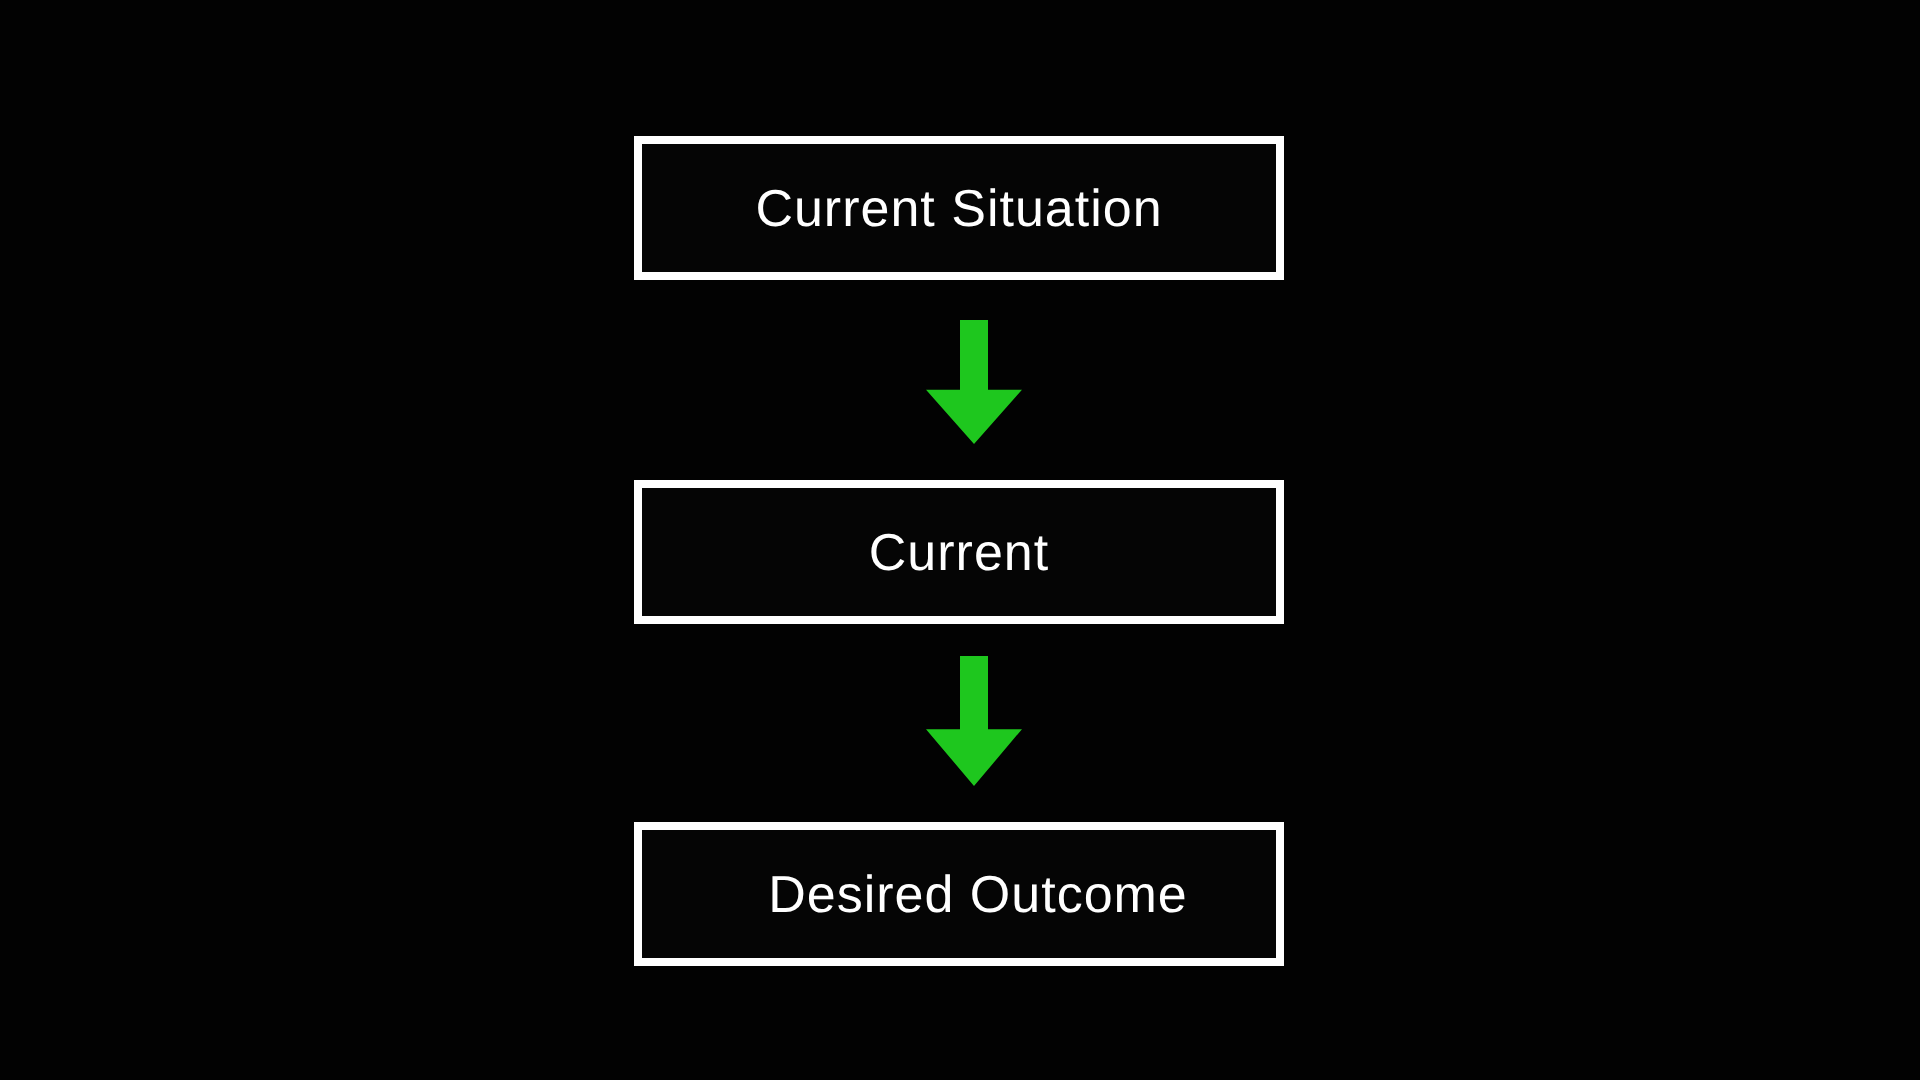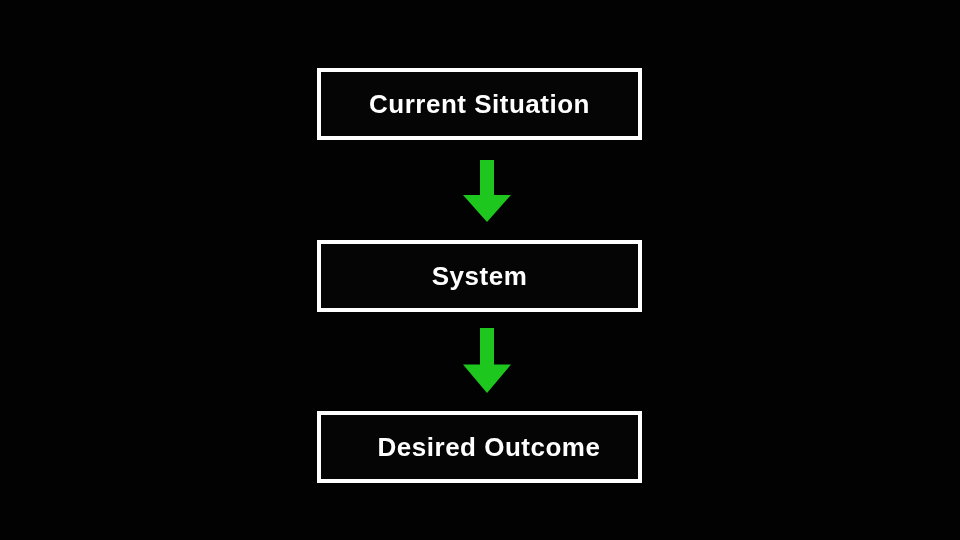--- a/index.html
+++ b/index.html
@@ -23,21 +23,21 @@
     box-sizing: border-box;
     border: 4px solid var(--box-border, #ffffff);
     background: var(--box-fill, #050505);
     display: flex;
     align-items: center;
     justify-content: center;
   }
   .flow-box .box-label {
     color: var(--text-color, #ffffff);
     font-size: 26px;
-    font-weight: bold;
+    font-weight: normal;
     letter-spacing: 0.5px;
     white-space: nowrap;
   }
   #box-current { top: 68px; }
   #box-system { top: 240px; }
   #box-desired { top: 411px; padding-left: 19px; }
 
   .down-arrow {
     position: absolute;
     left: 463px; 
@@ -63,21 +63,21 @@
     <span class="box-label">Current Situation</span>
   </div>
 
   <div class="down-arrow" id="arrow-1">
     <svg viewBox="0 0 48 64" preserveAspectRatio="none" aria-hidden="true">
       <path class="arrow-shape" d="M17 0 h14 v36 h17 L24 64 L0 36 h17 Z"></path>
     </svg>
   </div>
 
   <div class="flow-box" id="box-system">
-    <span class="box-label">System</span>
+    <span class="box-label">Current</span>
   </div>
 
   <div class="down-arrow" id="arrow-2">
     <svg viewBox="0 0 48 64" preserveAspectRatio="none" aria-hidden="true">
       <path class="arrow-shape" d="M17 0 h14 v36 h17 L24 64 L0 36 h17 Z"></path>
     </svg>
   </div>
 
   <div class="flow-box" id="box-desired">
     <span class="box-label">Desired Outcome</span>

